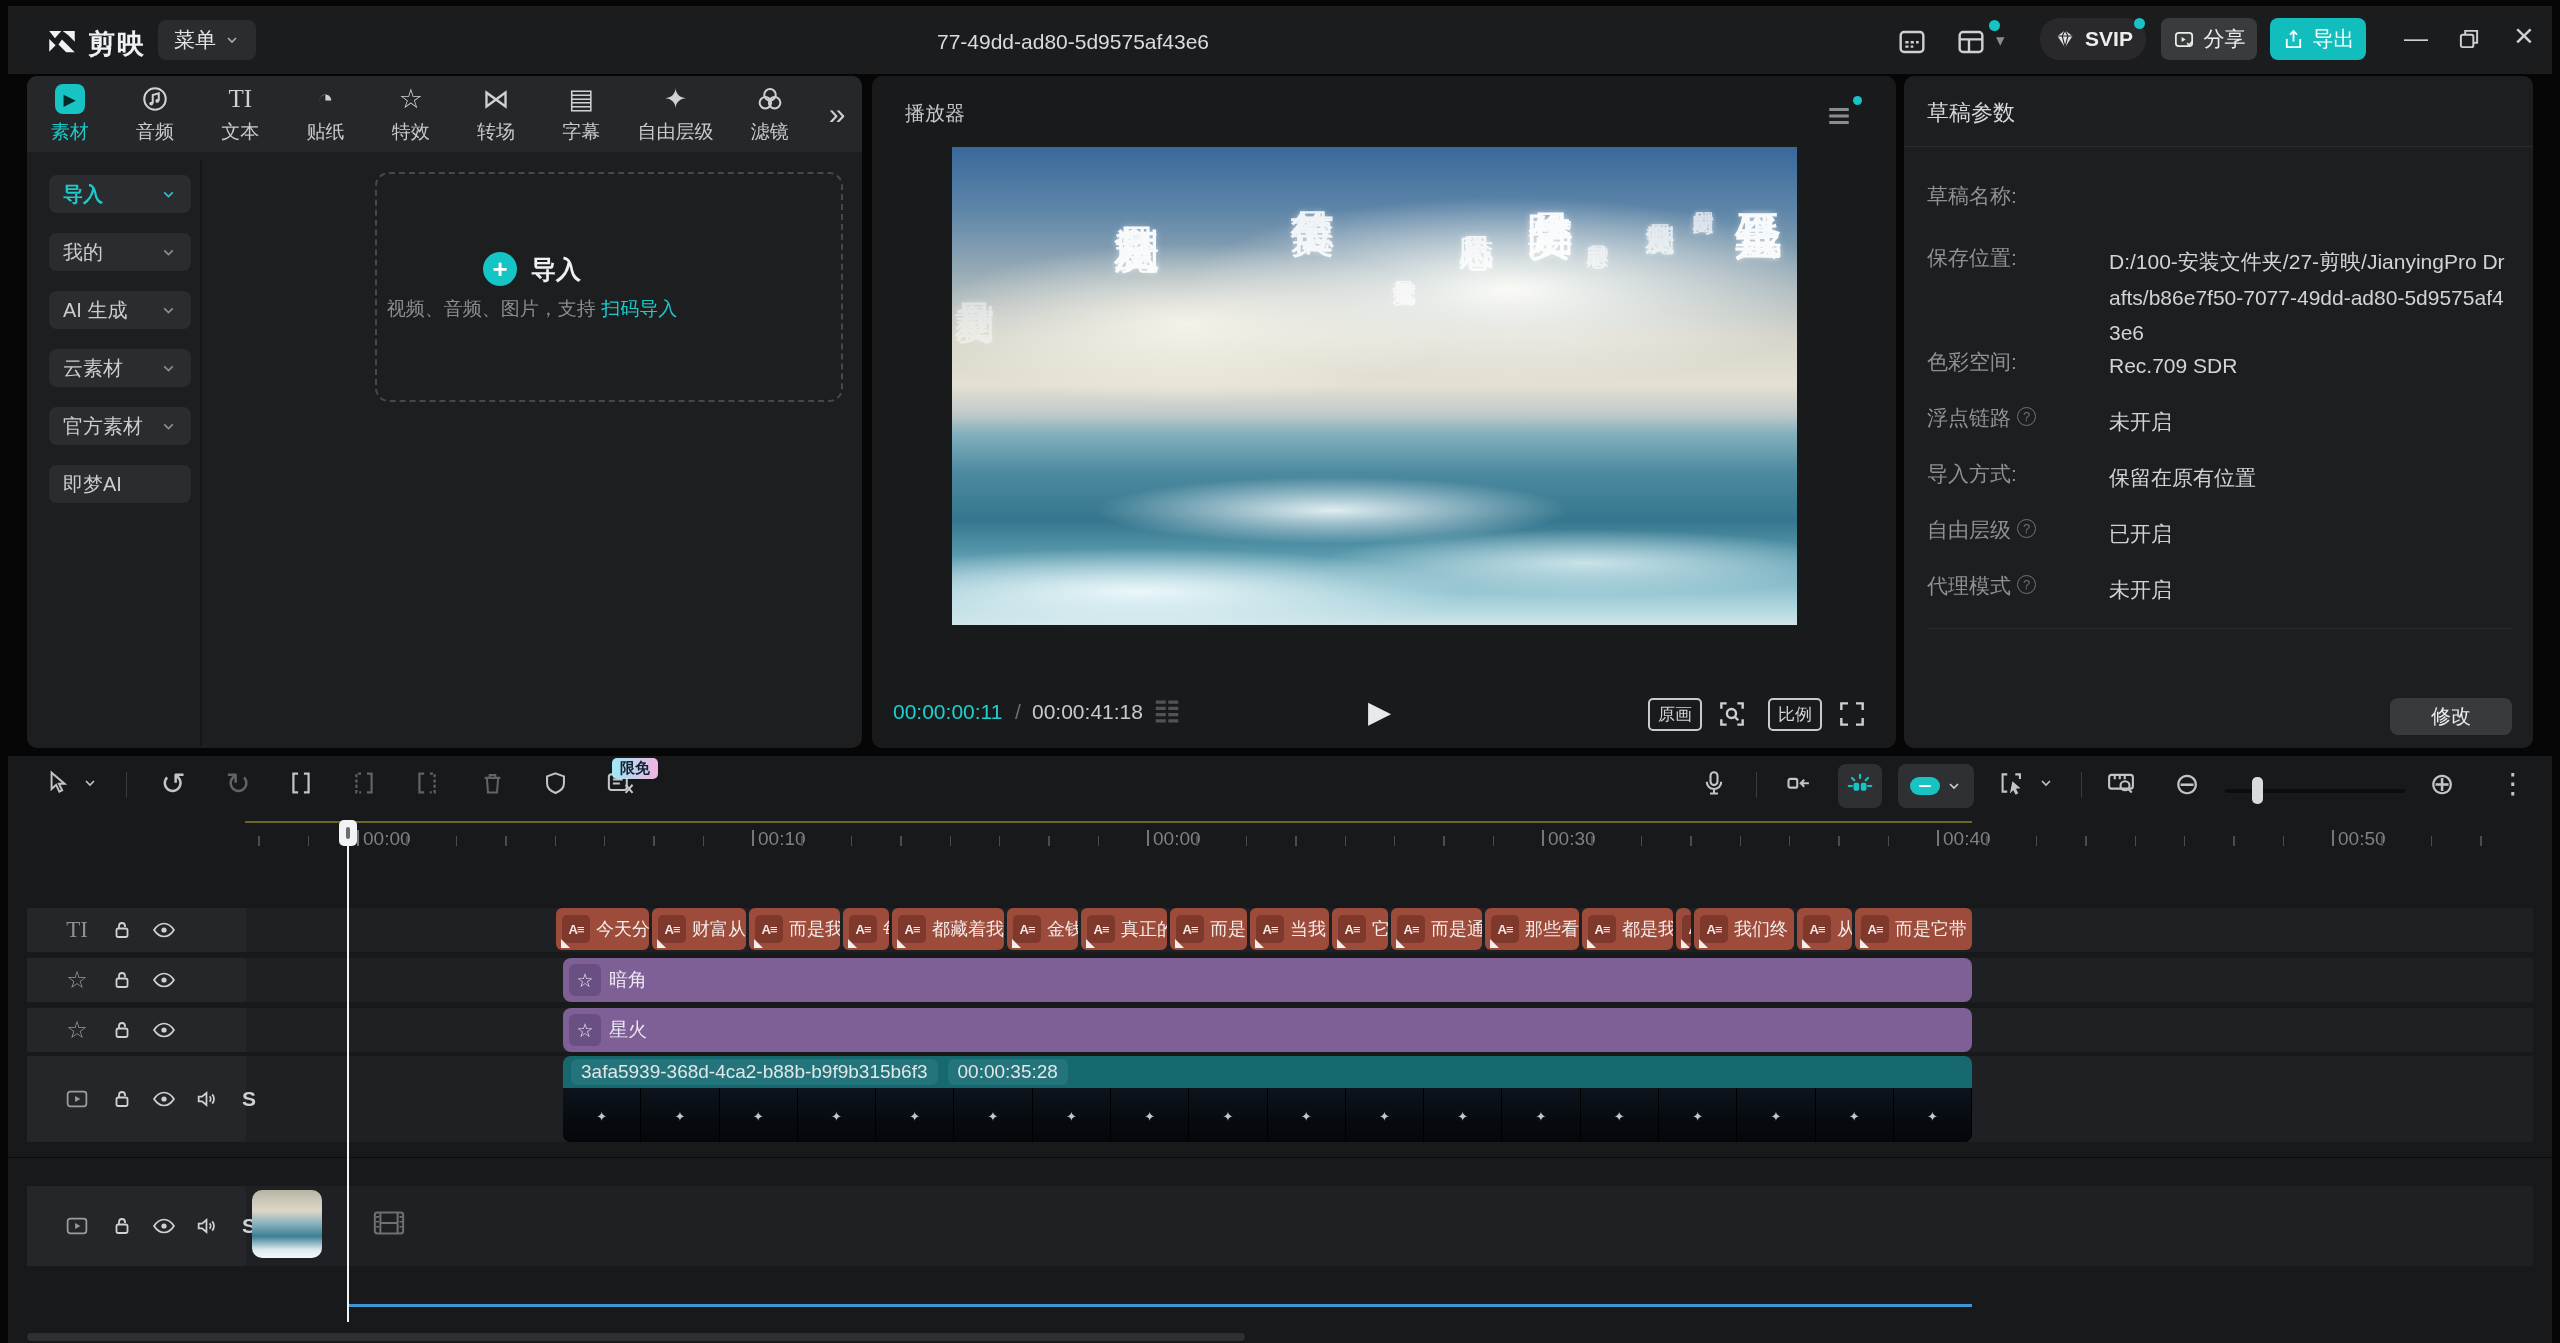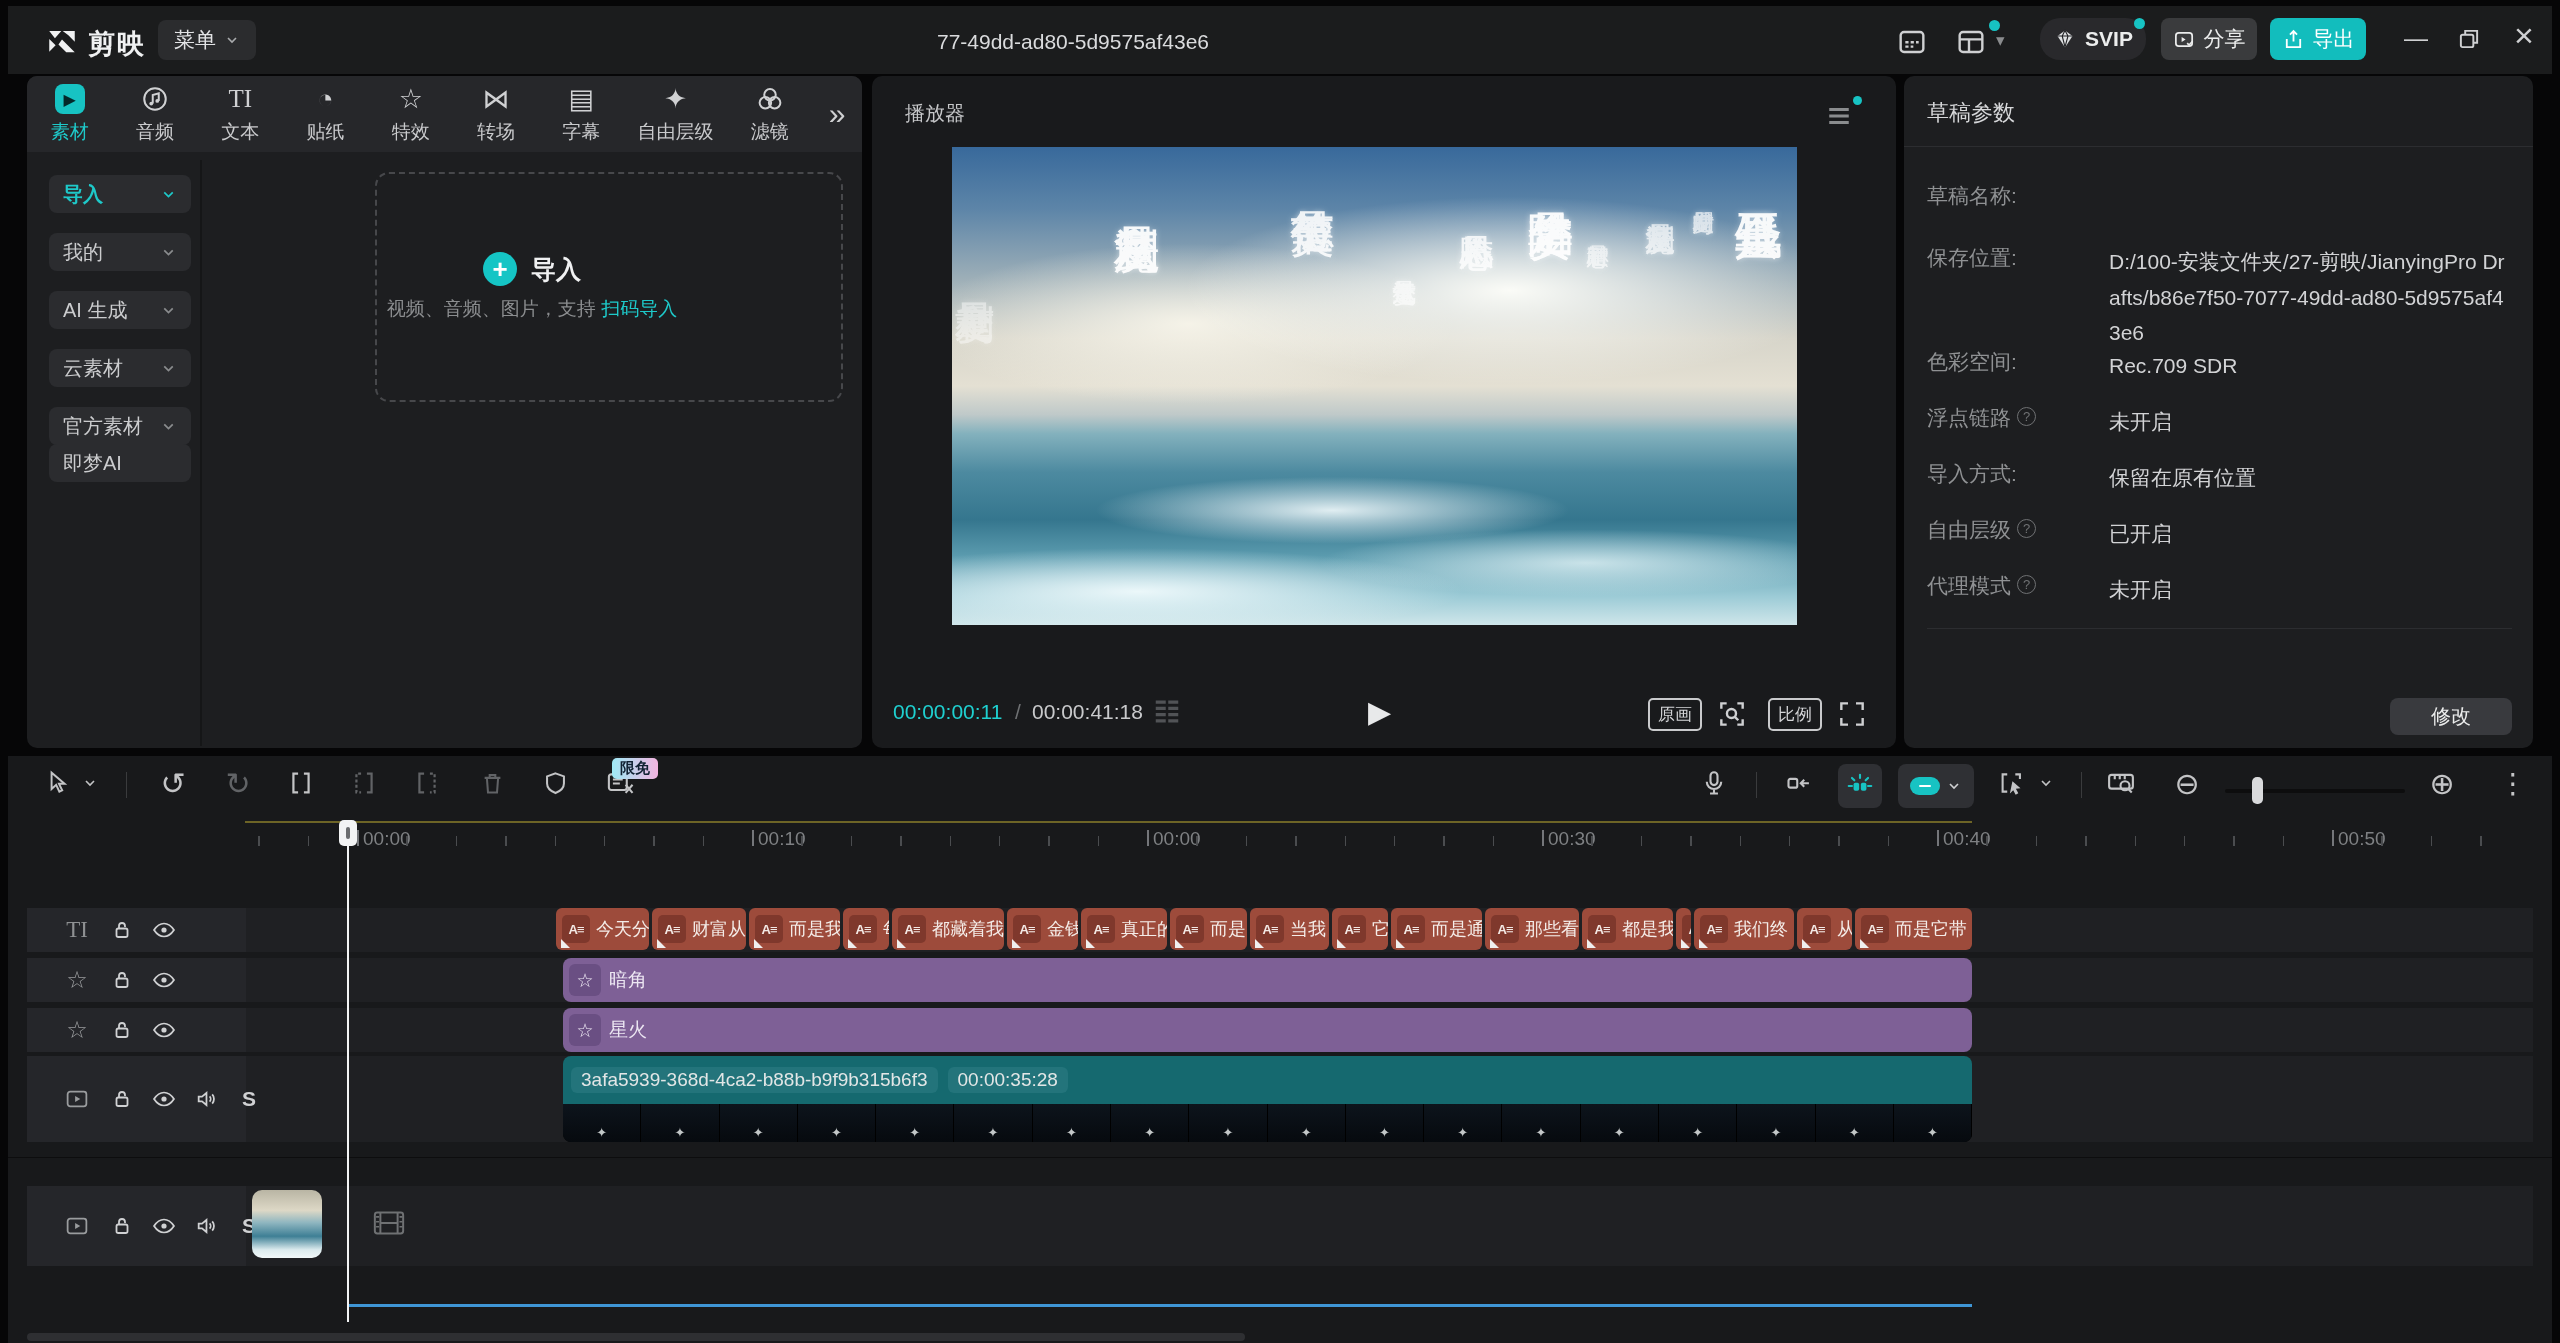--- a/index.html
+++ b/index.html
@@ -245,21 +245,21 @@
         </span>
       </div>
       <div class="side-btn" style="top: 407px;">
         <span>官方素材</span>
         <span class="ico" style="width:17px;height:17px;color:#8a8c8e">
           <svg viewBox="0 0 24 24" width="17" height="17">
             <path d="M6 9l6 6 6-6" fill="none" stroke="currentColor" stroke-width="2.4"></path>
           </svg>
         </span>
       </div>
-      <div class="side-btn" style="top: 444px;">
+      <div class="side-btn" style="top: 465px;">
         <span>即梦AI</span>
       </div>
     </div>
 
   <div class="dropzone">
     <div class="abs" style="left:0;top:78px;width:310px;display:flex;align-items:center;justify-content:center;gap:14px">
       <span class="plus-circle">+</span>
       <span style="font-size:25px;font-weight:bold;color:#f0f1f2">导入</span>
     </div>
     <div class="abs" style="left:0;top:122px;width:310px;text-align:center;font-size:19px;color:#8b8d8f">
@@ -728,21 +728,21 @@
         <span class="chip">☆</span>
         <span class="lbl">暗角</span>
       </div>
       <div class="clip-fx" style="top:1008px">
         <span class="chip">☆</span>
         <span class="lbl">星火</span>
       </div>
     </div>
 
   <div class="abs" style="left:563px;top:1056px;width:1409px;height:86px;border-radius:8px;overflow:hidden">
-    <div style="height:48px;background:#15696f;display:flex;align-items:center;gap:10px;padding:0 8px">
+    <div style="height:32px;background:#15696f;display:flex;align-items:center;gap:10px;padding:0 8px">
       <span class="vchip">3afa5939-368d-4ca2-b88b-b9f9b315b6f3</span>
       <span class="vchip">00:00:35:28</span>
     </div>
     <div id="film" style="height:54px;background:#000;display:flex">
         <div class="frame"></div>
         <div class="frame"></div>
         <div class="frame"></div>
         <div class="frame"></div>
         <div class="frame"></div>
         <div class="frame"></div>

